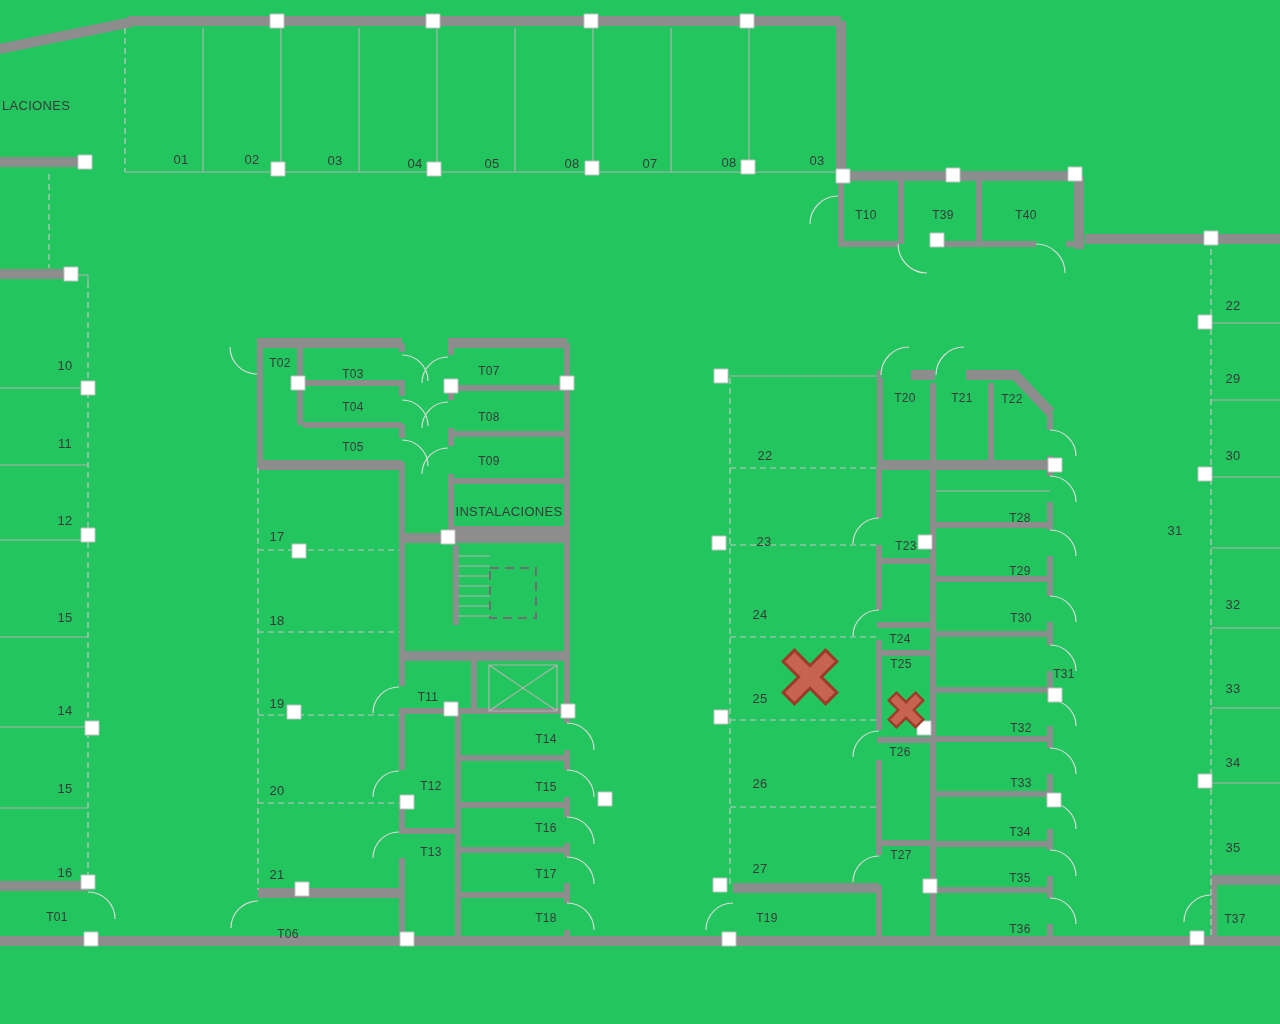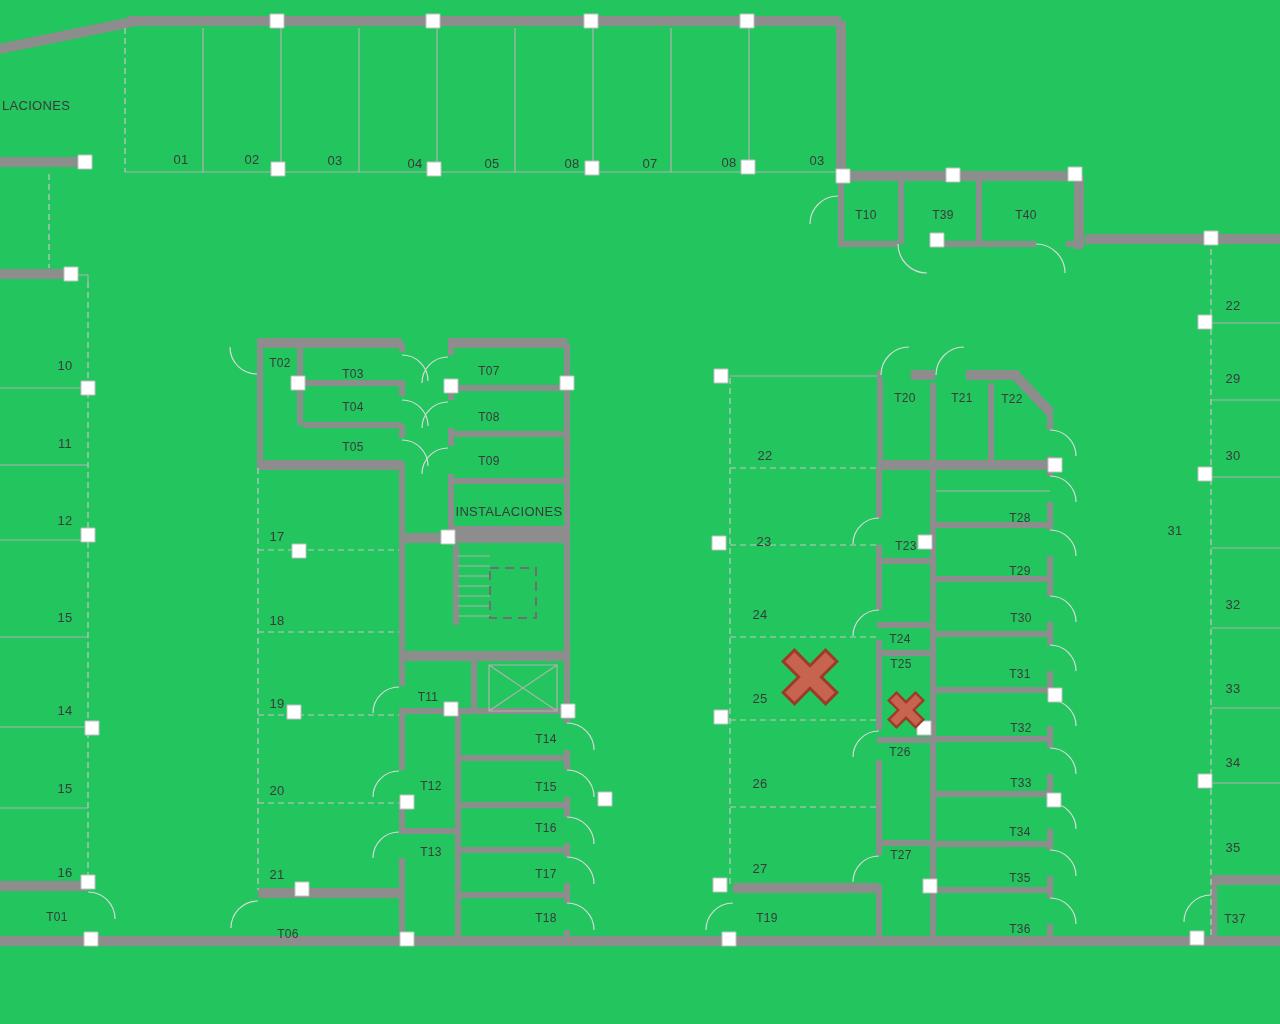--- a/index.html
+++ b/index.html
@@ -173,21 +173,21 @@
     <span class="lbl tl" style="left:962px;top:398px">T21</span>
     <span class="lbl tl" style="left:1012px;top:399px">T22</span>
     <span class="lbl tl" style="left:906px;top:546px">T23</span>
     <span class="lbl tl" style="left:900px;top:639px">T24</span>
     <span class="lbl tl" style="left:901px;top:664px">T25</span>
     <span class="lbl tl" style="left:900px;top:752px">T26</span>
     <span class="lbl tl" style="left:901px;top:855px">T27</span>
     <span class="lbl tl" style="left:1020px;top:518px">T28</span>
     <span class="lbl tl" style="left:1020px;top:571px">T29</span>
     <span class="lbl tl" style="left:1021px;top:618px">T30</span>
-    <span class="lbl tl" style="left:1020px;top:674px">T31</span>
+    <span class="lbl tl" style="left:1064px;top:674px">T31</span>
     <span class="lbl tl" style="left:1021px;top:728px">T32</span>
     <span class="lbl tl" style="left:1021px;top:783px">T33</span>
     <span class="lbl tl" style="left:1020px;top:832px">T34</span>
     <span class="lbl tl" style="left:1020px;top:878px">T35</span>
     <span class="lbl tl" style="left:1020px;top:929px">T36</span>
     <span class="lbl tl" style="left:1235px;top:919px">T37</span>
     <span class="lbl tl" style="left:943px;top:215px">T39</span>
     <span class="lbl tl" style="left:1026px;top:215px">T40</span>
   </div>
 

